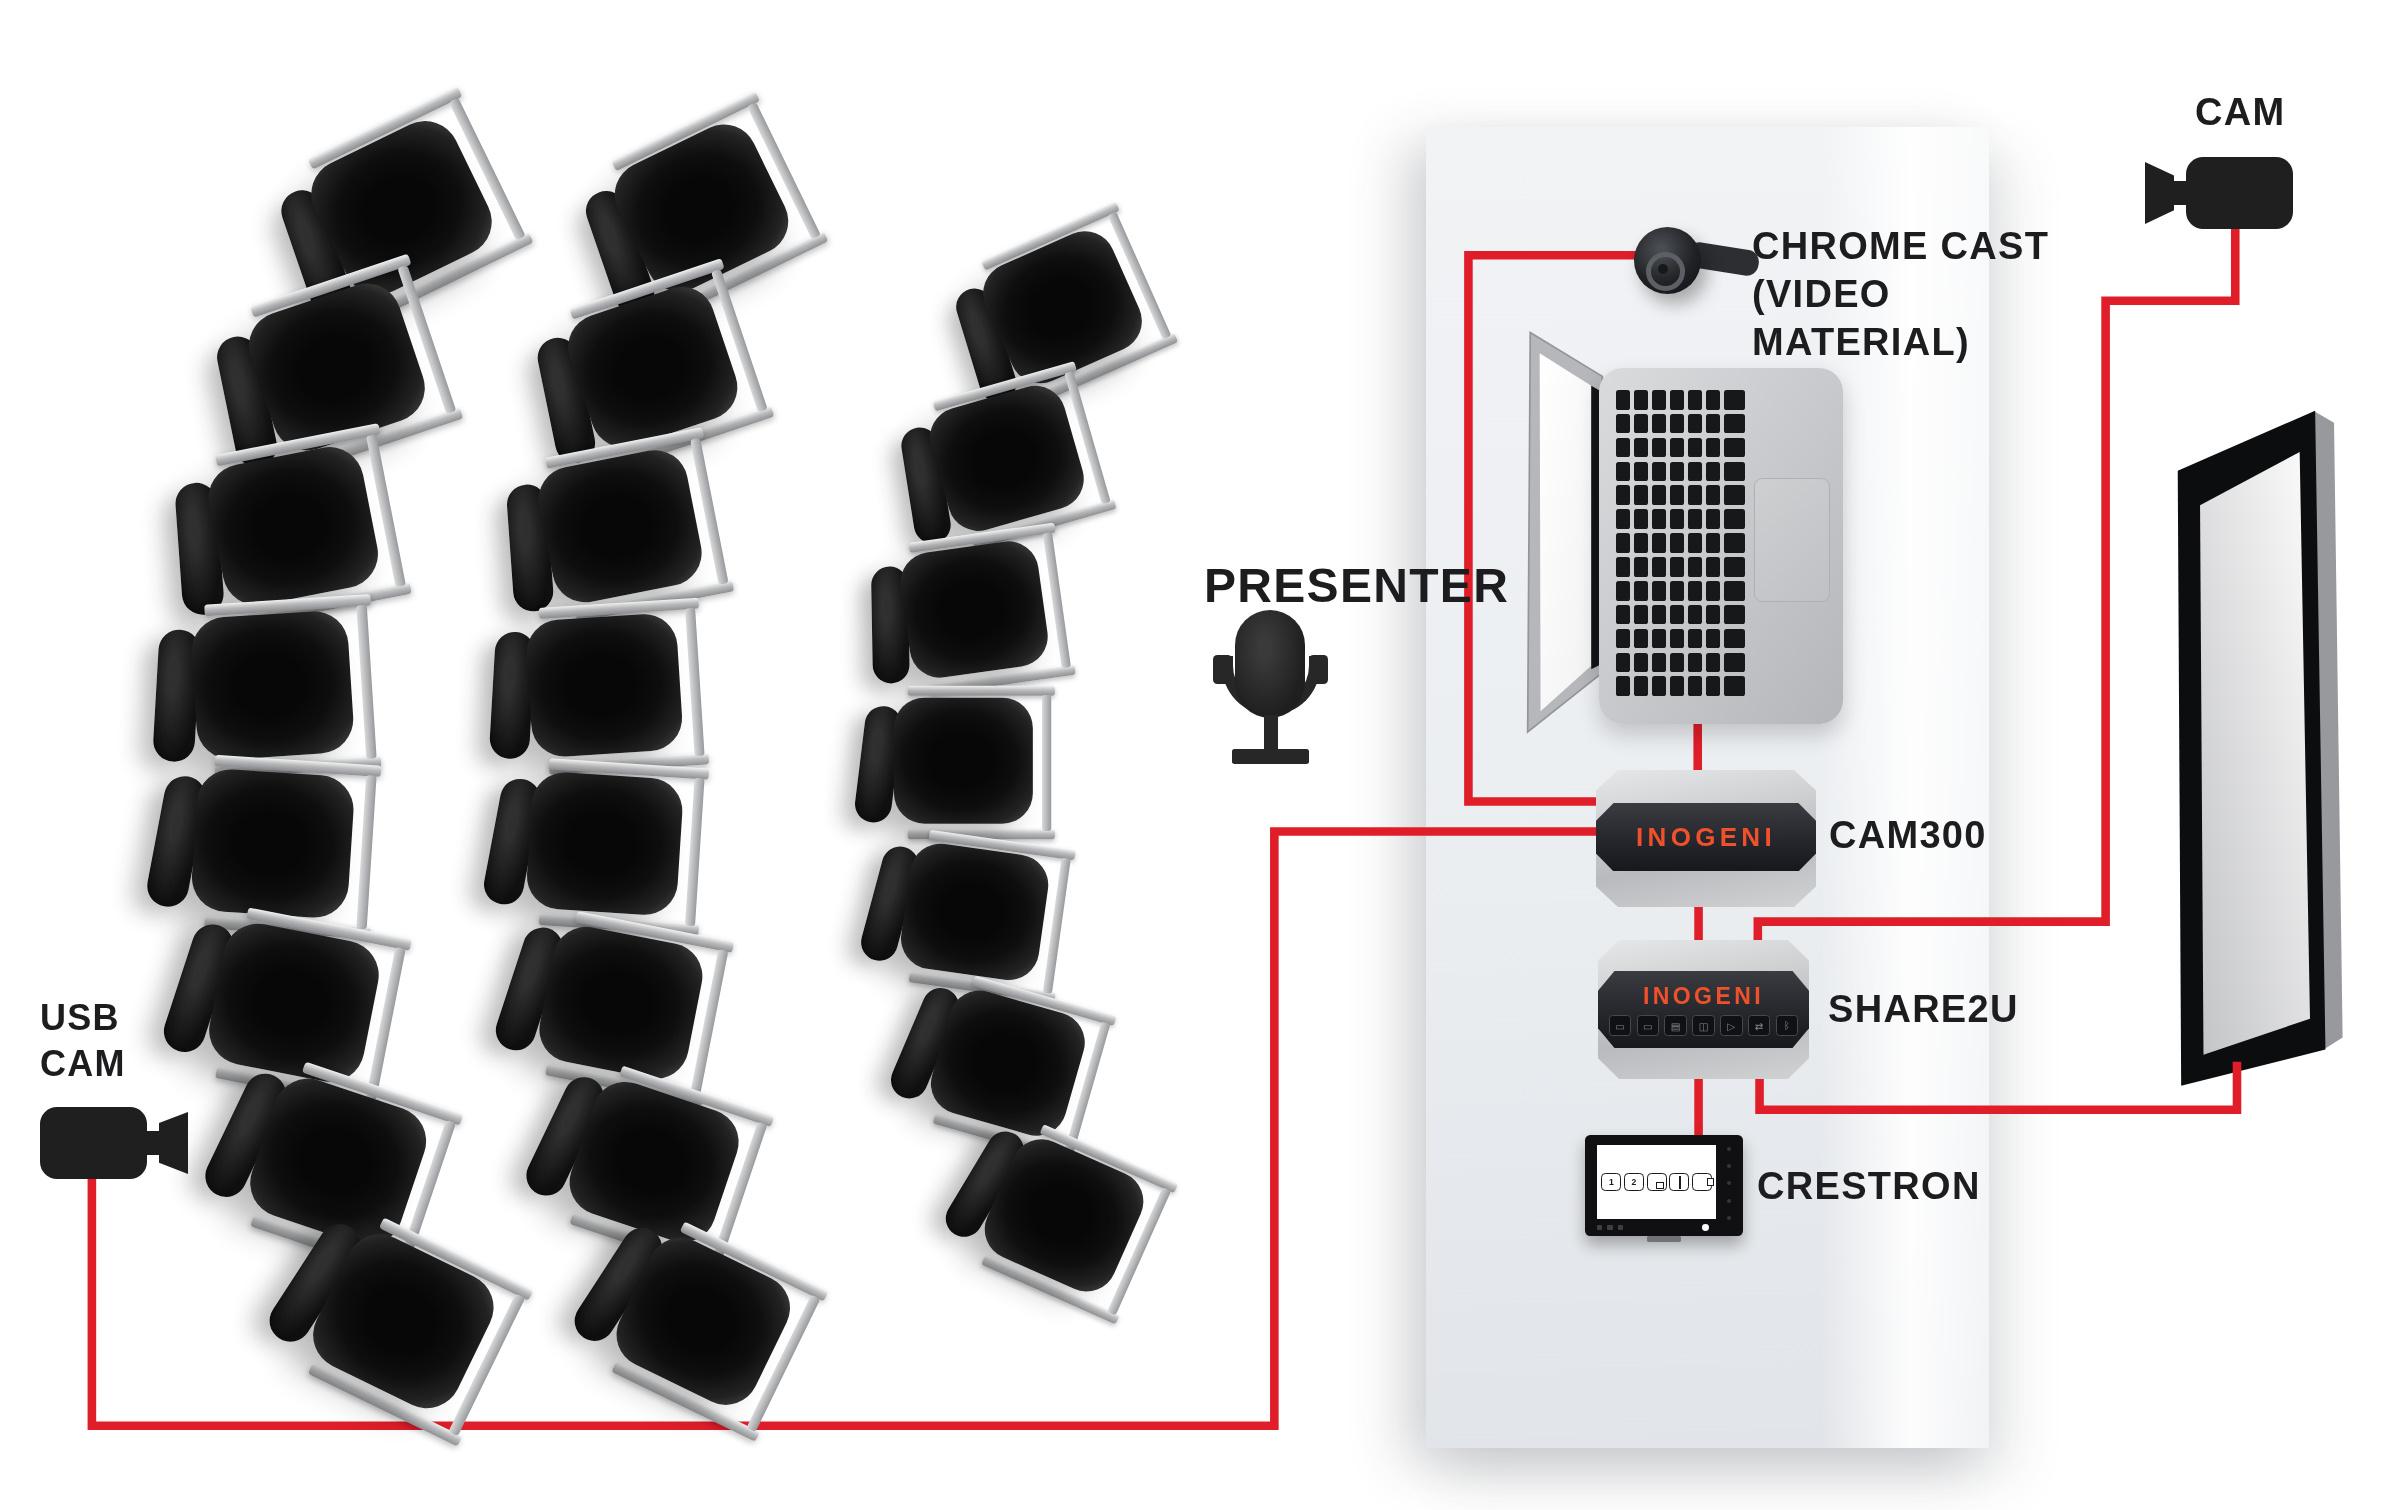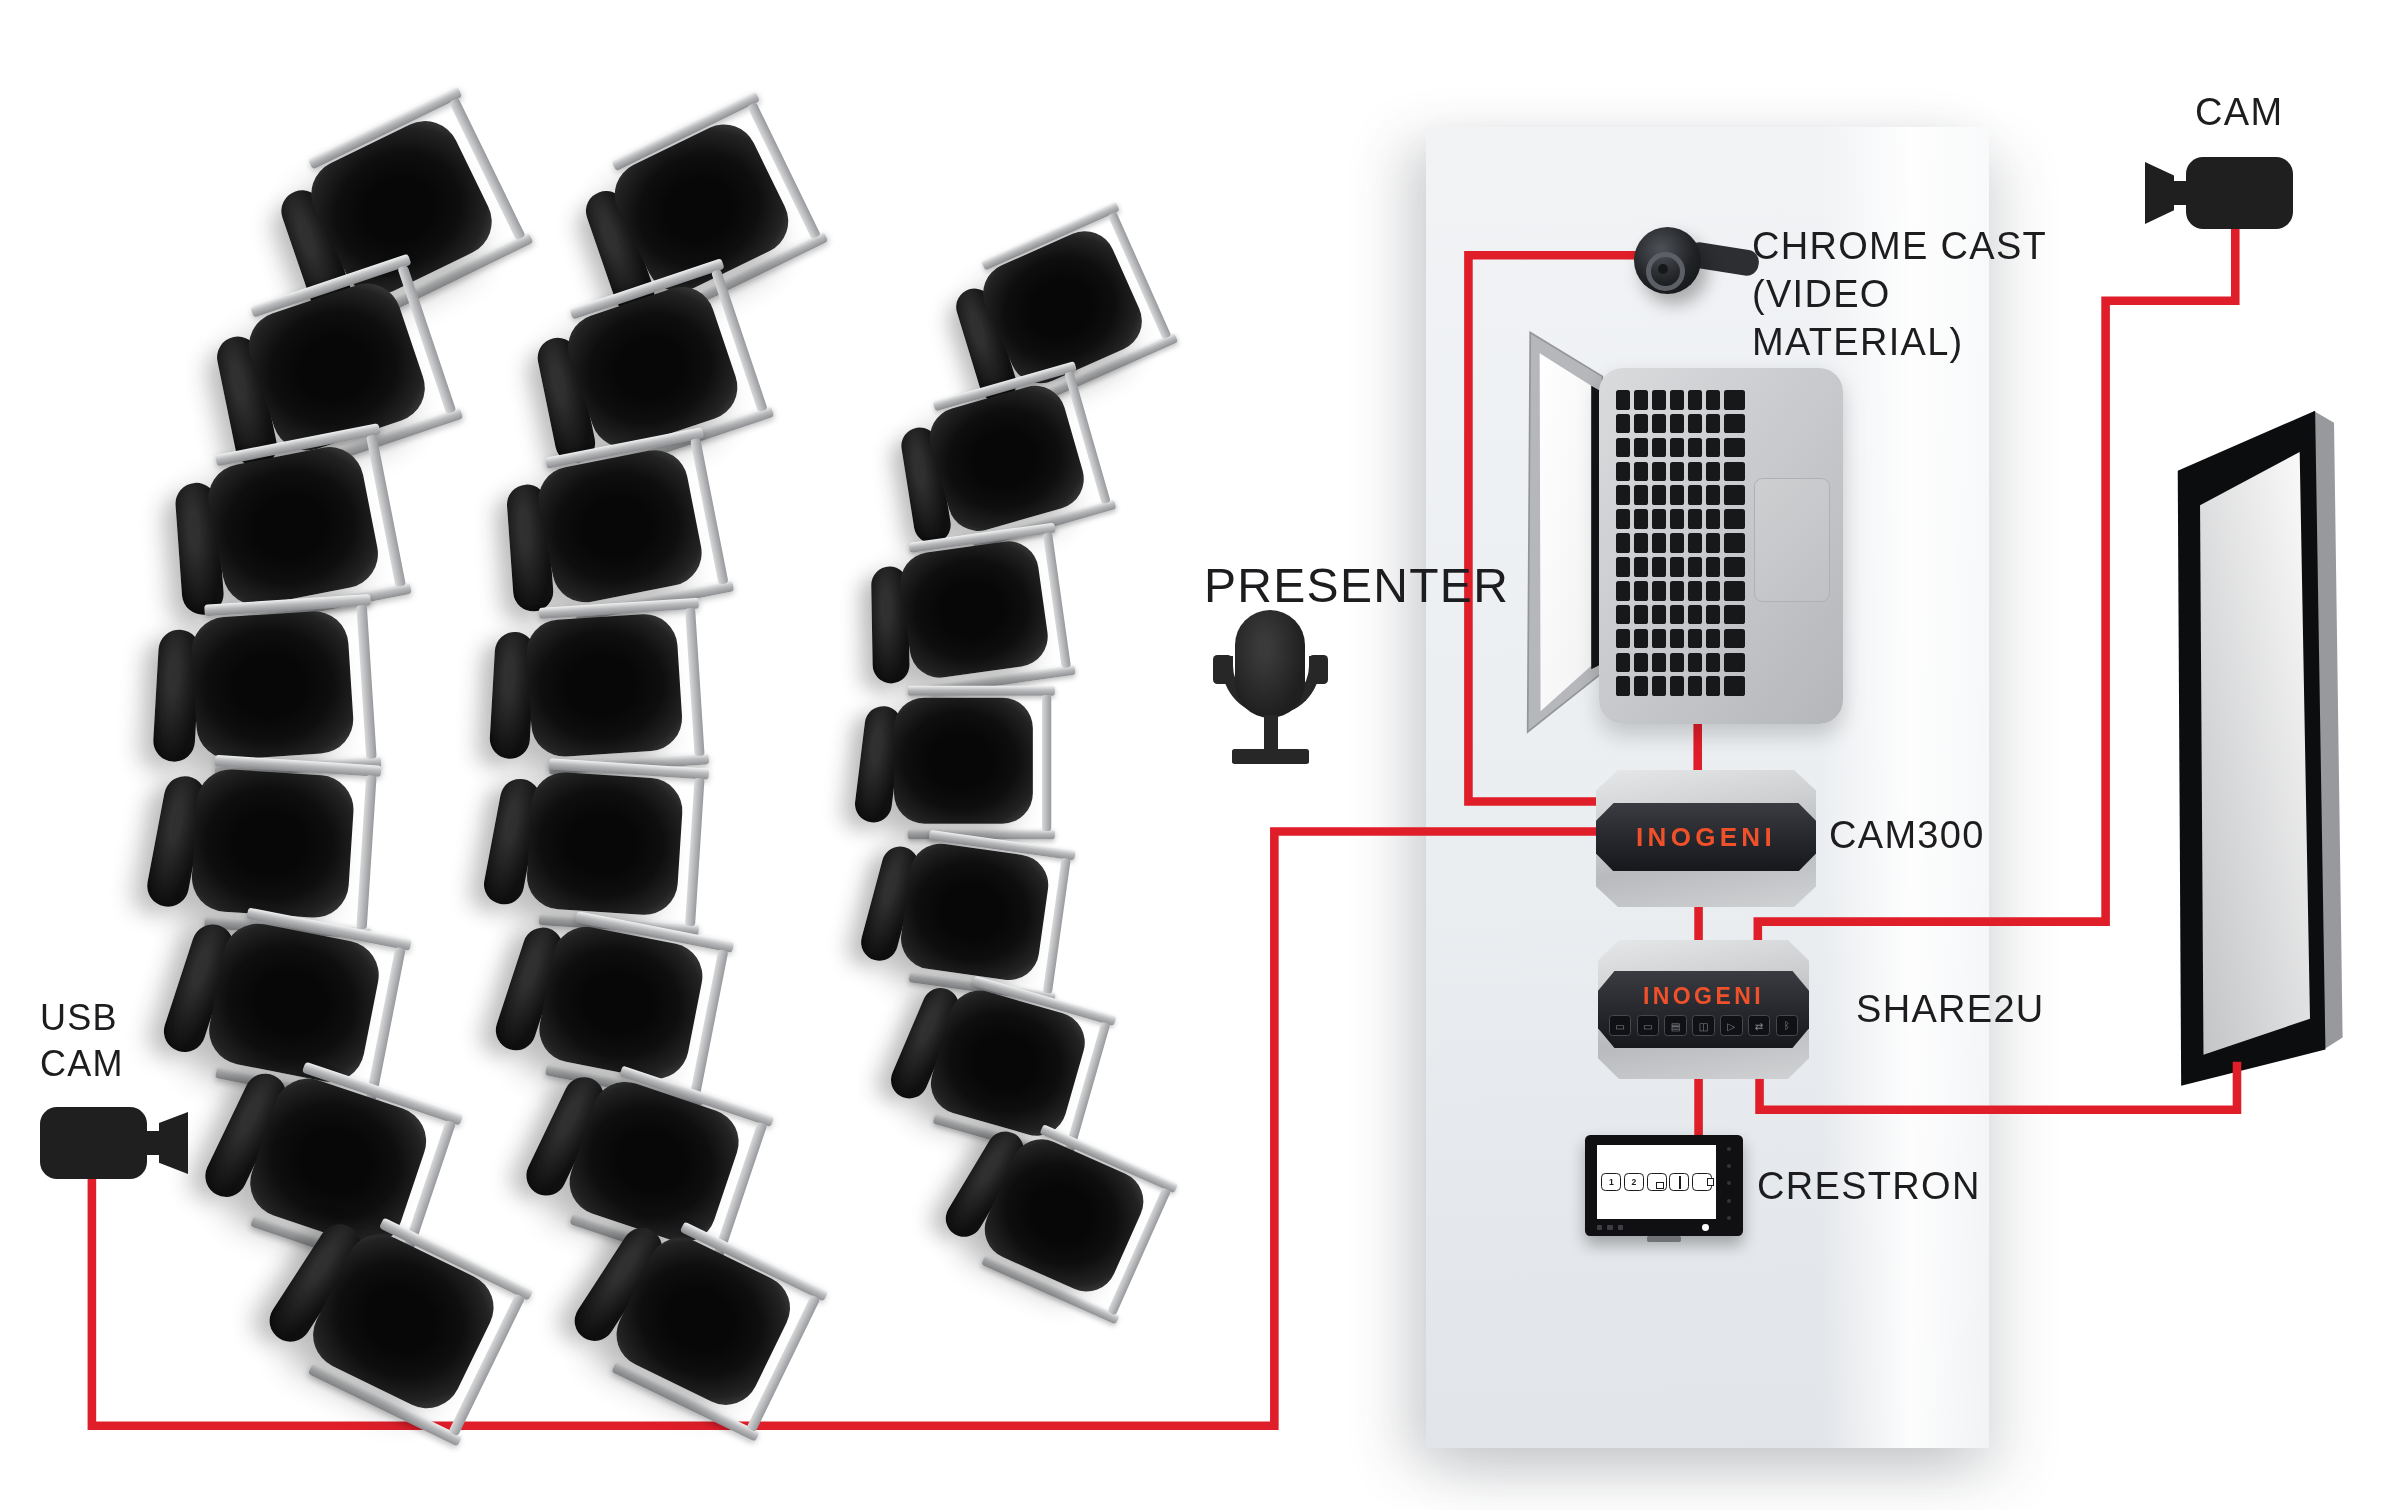--- a/index.html
+++ b/index.html
@@ -17,27 +17,27 @@
     position:absolute;left:1426px;top:127px;width:563px;height:1321px;
     background:
       linear-gradient(90deg, rgba(255,255,255,0) 70%, rgba(255,255,255,.92) 86%, rgba(255,255,255,.55) 100%),
       linear-gradient(178deg,#f1f3f5 0%,#ebeef1 55%,#e1e4e8 100%);
     box-shadow:-24px 15.5px 52px rgba(50,55,65,.20), 22px 27.5px 52px rgba(50,55,65,.12);
   }
   
   svg.art{position:absolute;left:0;top:0;}
   .conn{fill:none;stroke:var(--red);stroke-width:10;stroke-linejoin:miter;stroke-linecap:butt;}
   
-  .lbl{position:absolute;color:var(--label);font-weight:400;letter-spacing:1.3px;white-space:pre-line;}
+  .lbl{position:absolute;color:var(--label);font-weight:700;letter-spacing:1.3px;white-space:pre-line;}
   .lbl-presenter{left:1204px;top:558px;font-size:48px;}
   .lbl-usbcam{left:40px;top:995px;font-size:36px;line-height:46px;}
   .lbl-cam{left:2195px;top:91px;font-size:38px;}
   .lbl-chromecast{left:1752px;top:222px;font-size:38px;line-height:48px;}
   .lbl-cam300{left:1829px;top:814px;font-size:38px;}
-  .lbl-share2u{left:1828px;top:988px;font-size:38px;margin-left:28px;}
+  .lbl-share2u{left:1828px;top:988px;font-size:38px;}
   .lbl-crestron{left:1757px;top:1165px;font-size:38px;text-align:right;}
   
   .chair{position:absolute;width:180px;height:151px;transform-origin:50% 50%;}
   .c-bar{position:absolute;left:31px;width:160px;height:11px;border-radius:3.4px;
     background:linear-gradient(180deg,#f2f3f3,#b9bbbd 45%,#8e9093 100%);
     box-shadow:0 2.6px 6px rgba(0,0,0,.25);}
   .c-bar-t{top:-7.7px;} .c-bar-b{bottom:-7.7px;}
   .c-post{position:absolute;right:-6.9px;top:1.7px;width:10.3px;height:148px;border-radius:3.4px;
     background:linear-gradient(90deg,#d8d9da,#97999c);}
   .c-arm{position:absolute;left:-20.6px;top:13.7px;width:40px;height:127px;border-radius:22px;

